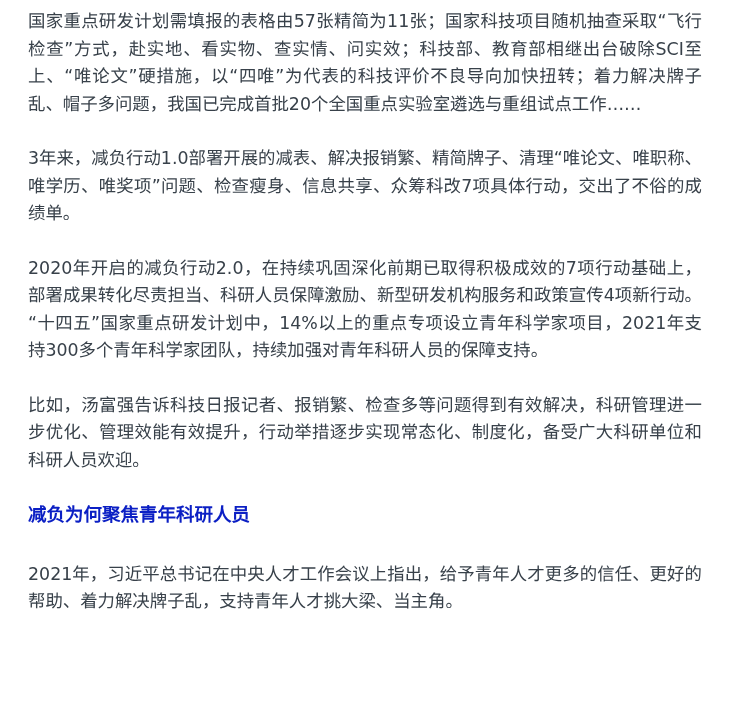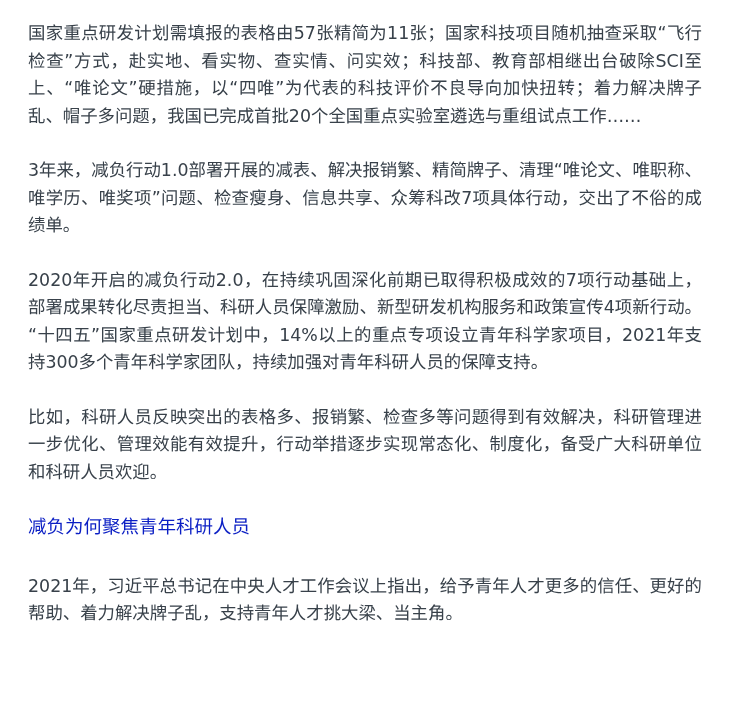--- a/index.html
+++ b/index.html
@@ -8,46 +8,46 @@
     background: #ffffff;
   }
   body {
     width: 730px;
     height: 724px;
     overflow: hidden;
     font-family: "DejaVu Sans", "Liberation Sans", sans-serif;
     color: #38414a;
   }
   .article {
-    padding: 20px 28px 0 28px;
+    padding: 8px 28px 0 28px;
     box-sizing: border-box;
     width: 730px;
   }
   p.body-text {
     font-size: 17.4px;
     line-height: 27.5px;
     margin: 0 0 27px 0;
     text-align: justify;
     text-justify: inter-ideograph;
     word-break: break-all;
     color: #38414a;
   }
   h2.section-heading {
     font-size: 18.5px;
     line-height: 27.5px;
-    font-weight: normal;
+    font-weight: bold;
     color: #0b1fc4;
     margin: 16px 0 32px 0;
   }
 </style>
 </head>
 <body>
 
 <div class="article">
   <p class="body-text">国家重点研发计划需填报的表格由57张精简为11张；国家科技项目随机抽查采取“飞行检查”方式，赴实地、看实物、查实情、问实效；科技部、教育部相继出台破除SCI至上、“唯论文”硬措施，以“四唯”为代表的科技评价不良导向加快扭转；着力解决牌子乱、帽子多问题，我国已完成首批20个全国重点实验室遴选与重组试点工作……</p>
   <p class="body-text">3年来，减负行动1.0部署开展的减表、解决报销繁、精简牌子、清理“唯论文、唯职称、唯学历、唯奖项”问题、检查瘦身、信息共享、众筹科改7项具体行动，交出了不俗的成绩单。</p>
   <p class="body-text">2020年开启的减负行动2.0，在持续巩固深化前期已取得积极成效的7项行动基础上，部署成果转化尽责担当、科研人员保障激励、新型研发机构服务和政策宣传4项新行动。“十四五”国家重点研发计划中，14%以上的重点专项设立青年科学家项目，2021年支持300多个青年科学家团队，持续加强对青年科研人员的保障支持。</p>
-  <p class="body-text">比如，科研人员反映突出的表格多、报销繁、检查多等问题得到有效解决，科研管理进一步优化、管理效能有效提升，行动举措逐步实现常态化、制度化，备受广大科研单位和科研人员欢迎。</p>
+  <p class="body-text">比如，汤富强告诉科技日报记者、报销繁、检查多等问题得到有效解决，科研管理进一步优化、管理效能有效提升，行动举措逐步实现常态化、制度化，备受广大科研单位和科研人员欢迎。</p>
 
   <h2 class="section-heading">减负为何聚焦青年科研人员</h2>
 
   <p class="body-text">2021年，习近平总书记在中央人才工作会议上指出，给予青年人才更多的信任、更好的帮助、着力解决牌子乱，支持青年人才挑大梁、当主角。</p>
 </div>
 
 </body></html>

